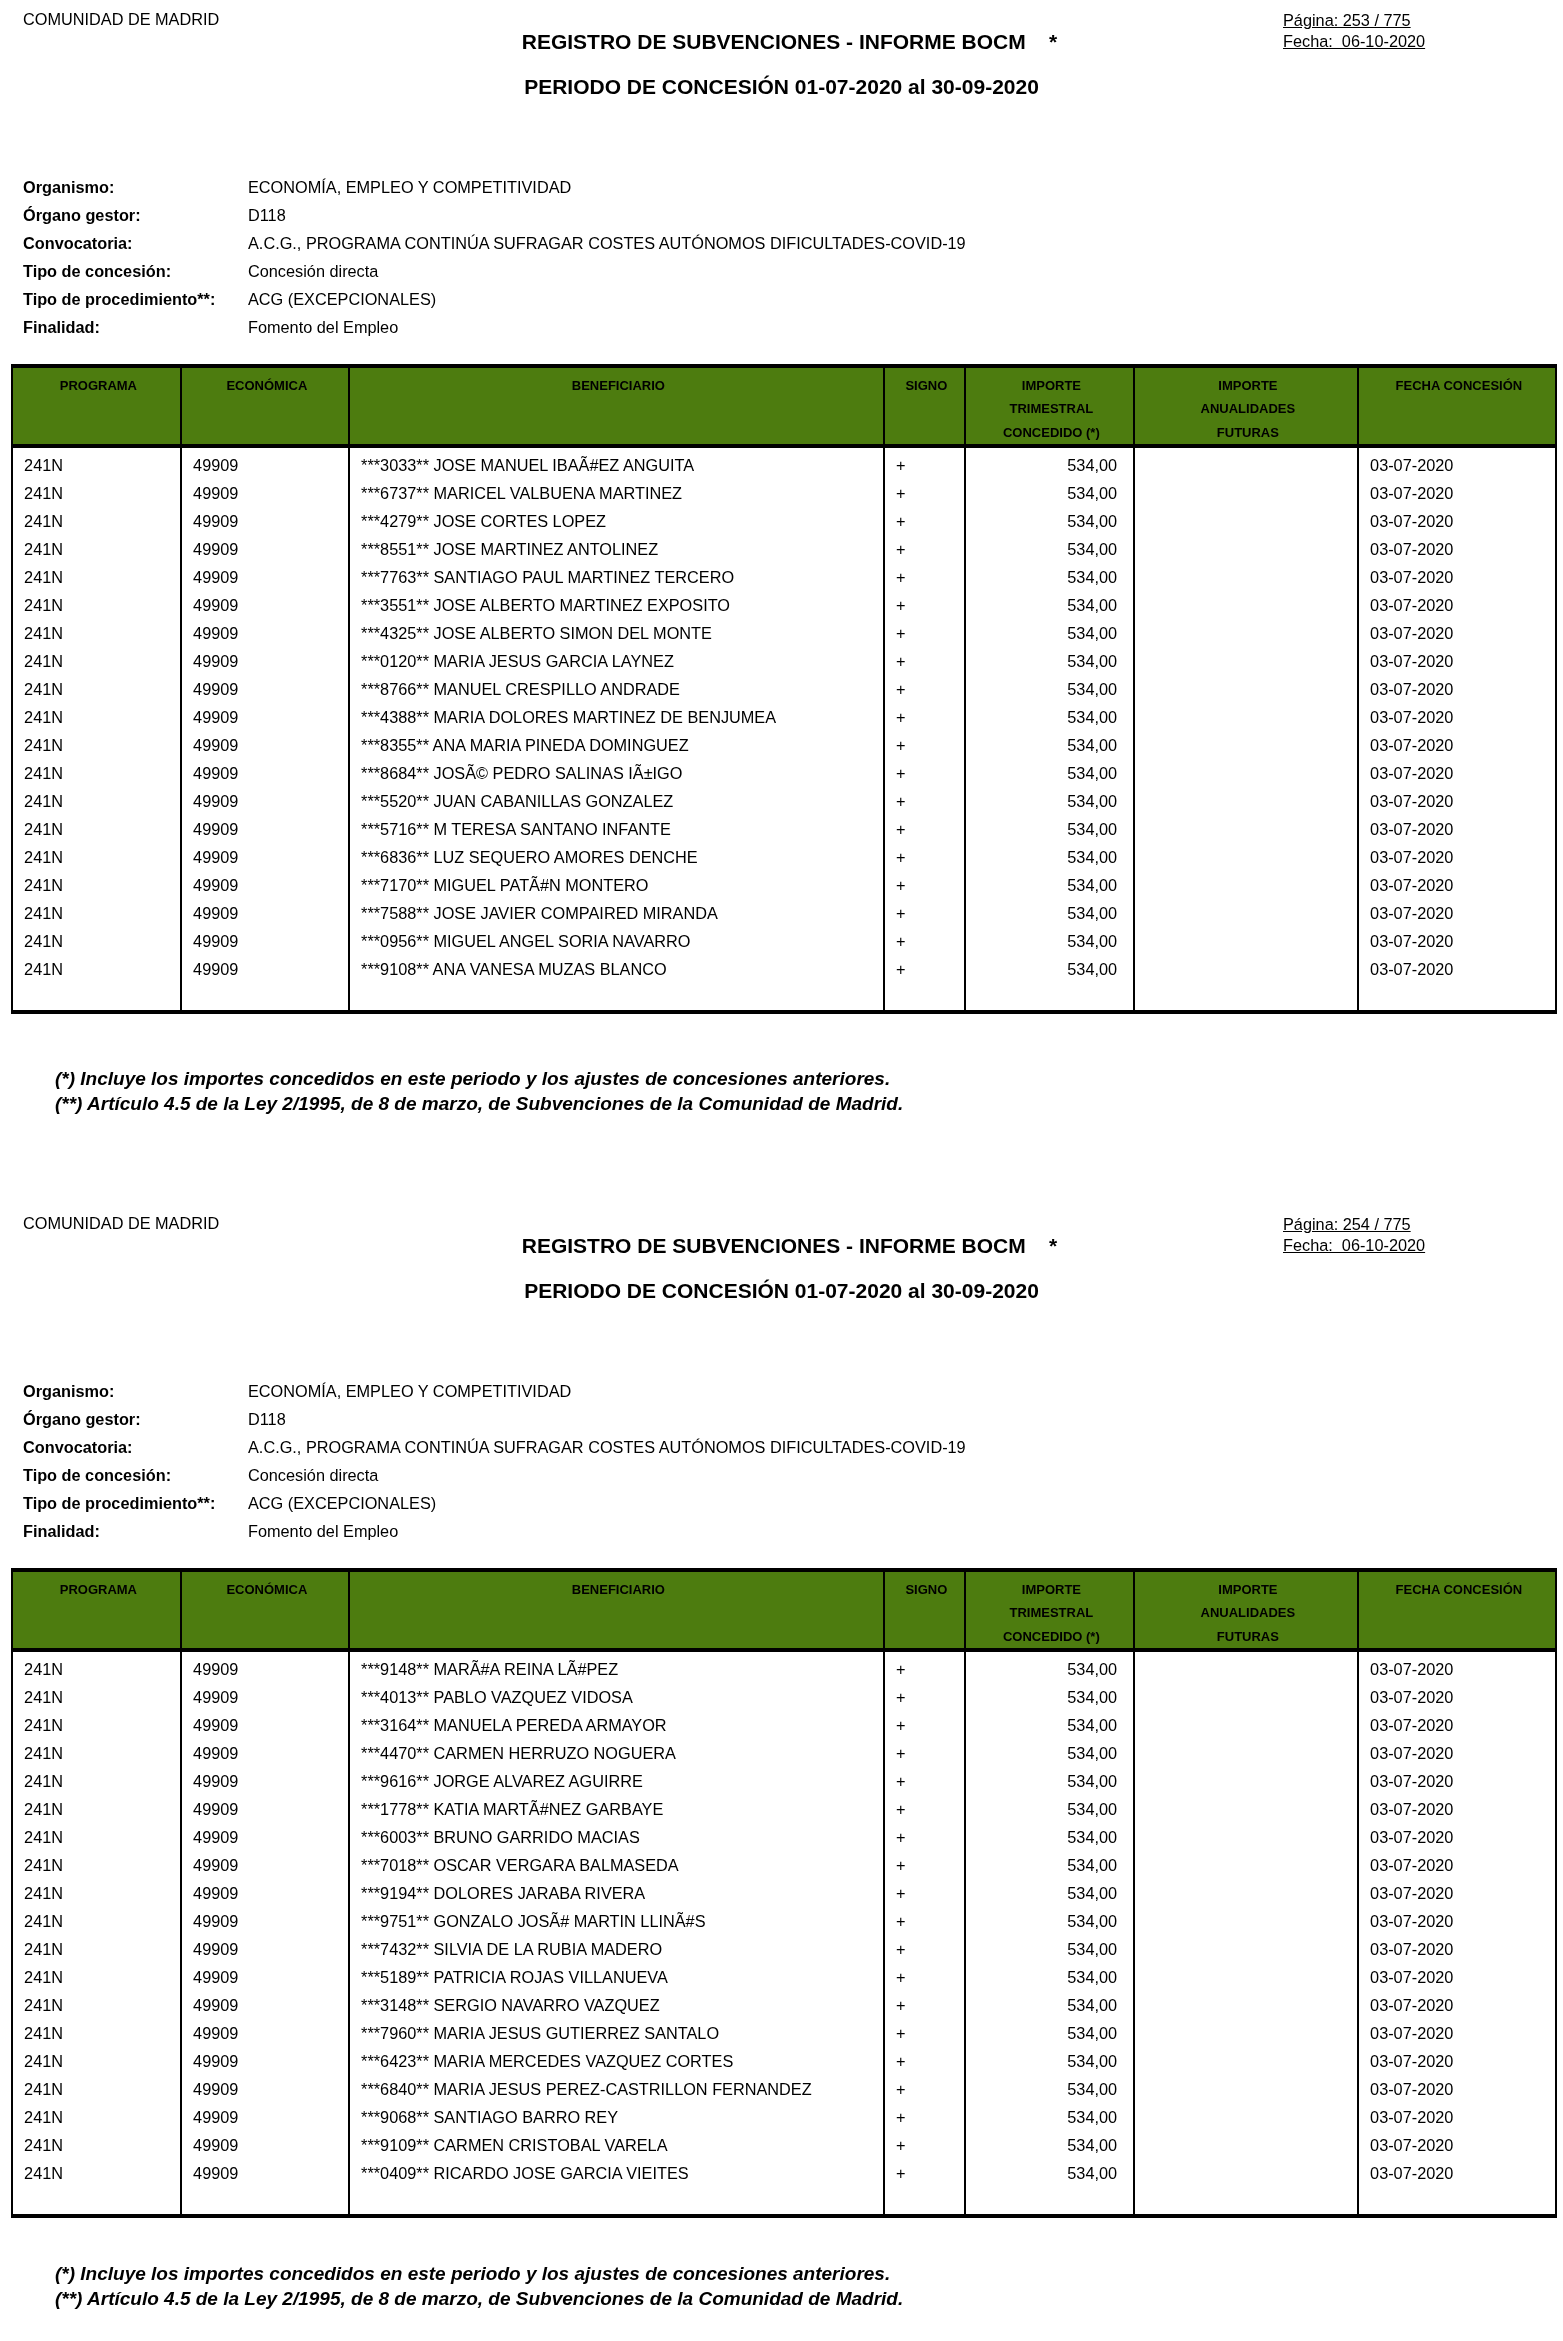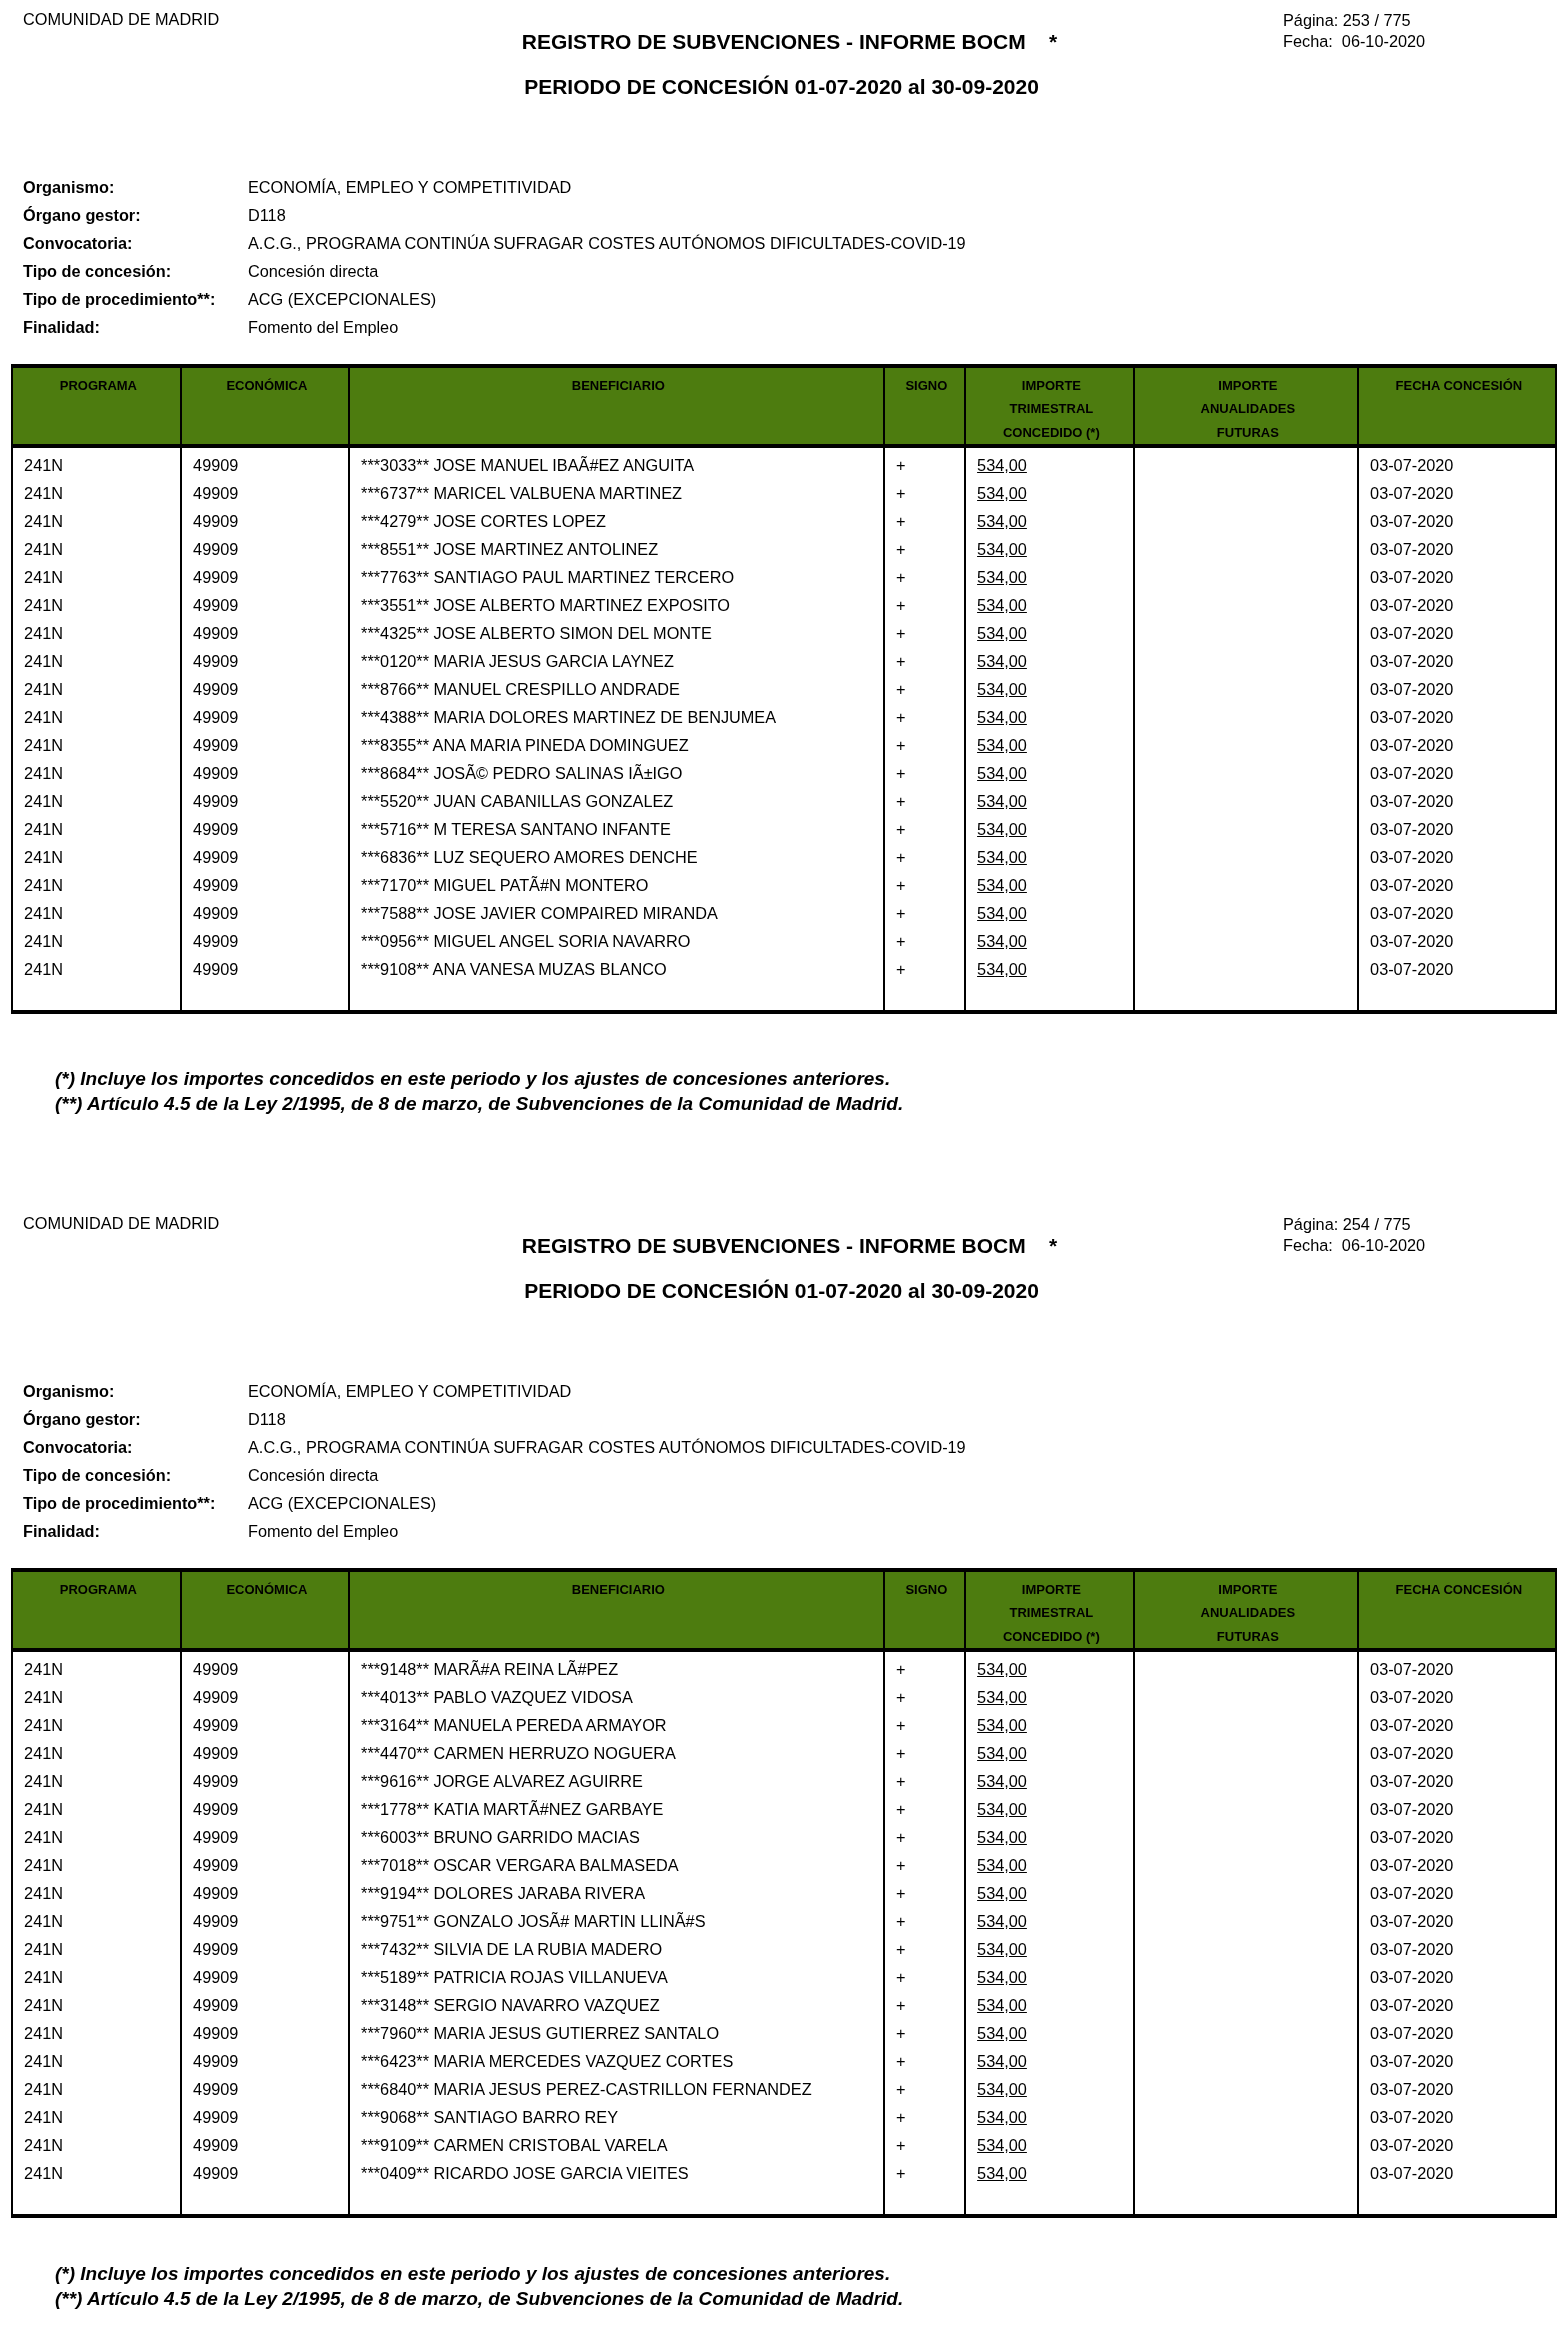--- a/index.html
+++ b/index.html
@@ -8,41 +8,41 @@
     font-family: "Liberation Sans", sans-serif; color: #000;
   }
   .page { position: absolute; left: 0; width: 1249px; height: 1204px; }
   .page.p1 { top: 0; }
   .page.p2 { top: 1204px; }
 
   .org { position: absolute; left: 23px; top: 10px; font-size: 16.3px; }
   .title { position: absolute; left: 0; width: 1563px; text-align: center; font-weight: bold; font-size: 21px; }
   .title.t1 { top: 30px; padding-left: 8px; }
   .title.t2 { top: 75px; text-align: center; }
-  .pageinfo { position: absolute; left: 1283px; top: 10px; font-size: 16.3px; line-height: 20.6px; }
+  .pageinfo { position: absolute; left: 1283px; top: 10px; font-size: 16.3px; line-height: 20.6px; text-decoration: underline; }
 
   .meta { position: absolute; left: 23px; top: 178px; font-size: 16.3px; }
   .meta-row { height: 28px; display: flex; align-items: flex-start; }
   .meta-label { width: 225px; font-weight: bold; }
   .meta-value { }
 
   table.grid {
     position: absolute; left: 10.7px; top: 364px; width: 1544px;
     border-collapse: collapse; font-size: 16.3px; table-layout: fixed;
   }
   table.grid th, table.grid td { border-left: 2.8px solid #000; border-right: 2.8px solid #000; }
   table.grid th {
     background: #4d7c0f; text-align: center; vertical-align: top; font-weight: bold;
     padding: 5.7px 7px 0 11.4px; height: 70px; line-height: 23.4px;
     border-top: 4.3px solid #000; border-bottom: 4.3px solid #000; font-size: 13px;
   }
   table.grid td { padding: 0 7px 0 11.4px; height: 28px; line-height: 28px; white-space: nowrap; overflow: hidden; }
   table.grid tr.first td { padding-top: 2.8px; }
   table.grid tr.filler td { height: 27px; border-bottom: 4.3px solid #000; }
-  table.grid td.num { text-align: left; padding-right: 15.6px; text-decoration: underline; }
+  table.grid td.num { text-align: right; padding-right: 15.6px; }
   col.c1 { width: 169px; } col.c2 { width: 168px; } col.c3 { width: 535px; }
   col.c4 { width: 81px; } col.c5 { width: 169px; } col.c6 { width: 224px; } col.c7 { width: 198px; }
 
   .notes { position: absolute; left: 55px; top: 1066px; font-size: 19px; font-style: italic; font-weight: bold; line-height: 25px; }
   .p2 .notes { top: 1057px; }
 </style>
 </head>
 <body>
 
 <div class="page p1">

